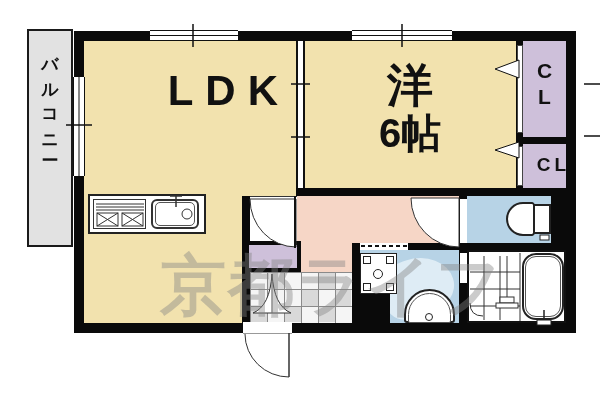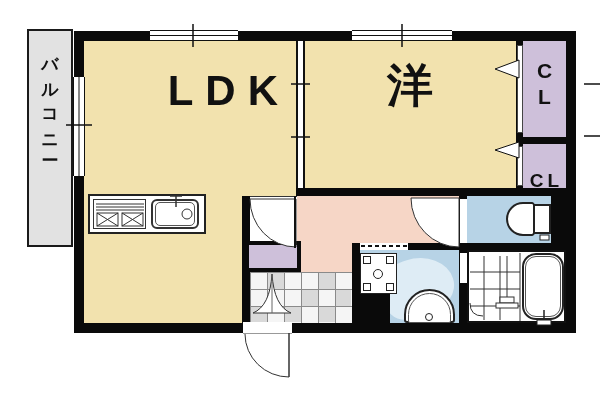--- a/index.html
+++ b/index.html
@@ -112,26 +112,27 @@
 
   <div class="fixture" style="left:467px;top:250px;width:99px;height:73px;border:2px solid #111;"></div>
   <div class="fixture" style="left:522px;top:253px;width:42px;height:67px;border:2px solid #222;border-radius:14px;"></div>
   <div class="fixture" style="left:525px;top:256px;width:36px;height:61px;border:1px solid #555;border-radius:11px;"></div>
 
   <div class="labeltxt" style="left:95px;top:68px;width:195px;">
     <div style="position:static;font-size:42px;letter-spacing:12px;text-align:right;">LDK</div>
   </div>
   <div class="labeltxt" style="left:330px;top:60px;width:160px;">
     <div style="position:static;font-size:46px;">洋</div>
+    <div style="position:static;font-size:40px;">6帖</div>
   </div>
   <div class="labeltxt" style="left:523px;top:58px;width:43px;font-size:21px;line-height:26px;">
     <div style="position:static;">C</div>
     <div style="position:static;">L</div>
   </div>
-  <div class="labeltxt" style="left:523px;top:171px;width:47px;font-size:19px;letter-spacing:4px;">CL</div>
+  <div class="labeltxt" style="left:523px;top:155px;width:47px;font-size:19px;letter-spacing:4px;text-align:right;">CL</div>
 
   <svg class="overlay" width="600" height="400" viewBox="0 0 600 400">
 
     <line x1="150" y1="35.5" x2="238" y2="35.5" stroke="#111" stroke-width="1"></line>
     <line x1="352" y1="35.5" x2="452" y2="35.5" stroke="#111" stroke-width="1"></line>
     <line x1="79" y1="77" x2="79" y2="176" stroke="#111" stroke-width="1"></line>
     <line x1="193" y1="24" x2="193" y2="47" stroke="#111" stroke-width="1.5"></line>
     <line x1="402" y1="24" x2="402" y2="47" stroke="#111" stroke-width="1.5"></line>
     <line x1="66" y1="125" x2="92" y2="125" stroke="#111" stroke-width="1.5"></line>
     <line x1="584" y1="84" x2="600" y2="84" stroke="#111" stroke-width="1.5"></line>
@@ -185,13 +186,14 @@
     <path d="M470,303 Q470,316 483,316" fill="none" stroke="#333" stroke-width="1"></path>
 
     <line x1="507" y1="256" x2="507" y2="297" stroke="#333" stroke-width="1"></line>
     <rect x="500" y="297" width="14" height="6" fill="#fff" stroke="#333" stroke-width="1"></rect>
     <rect x="496" y="303" width="22" height="5" fill="#fff" stroke="#333" stroke-width="1"></rect>
 
     <line x1="544" y1="310" x2="544" y2="320" stroke="#222" stroke-width="1.5"></line>
     <rect x="537" y="320" width="14" height="5" fill="#fff" stroke="#222" stroke-width="1"></rect>
   </svg>
 
+  <div class="watermark" style="left:160px;top:250px;">京都ライフ</div>
 </div>
 
 </body></html>

